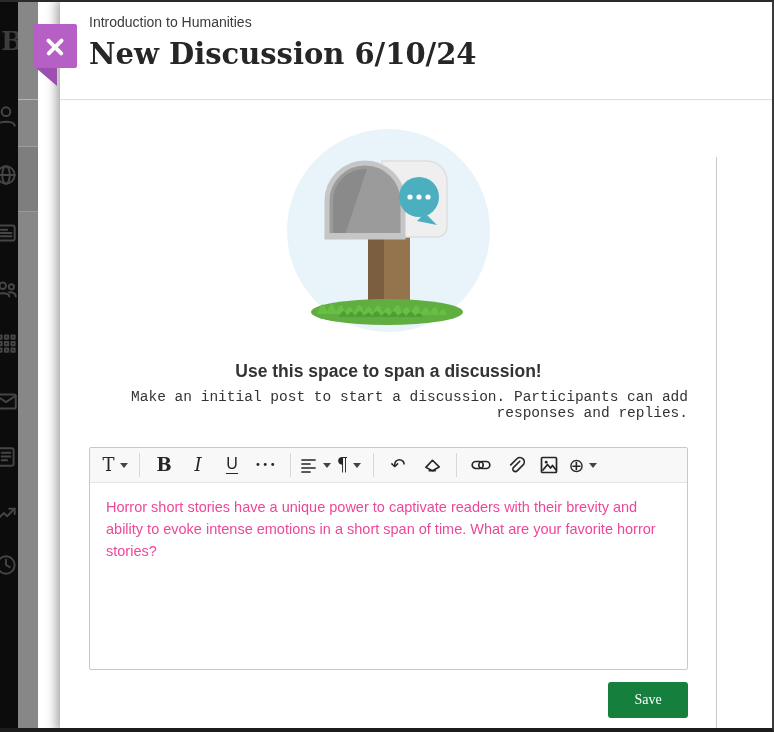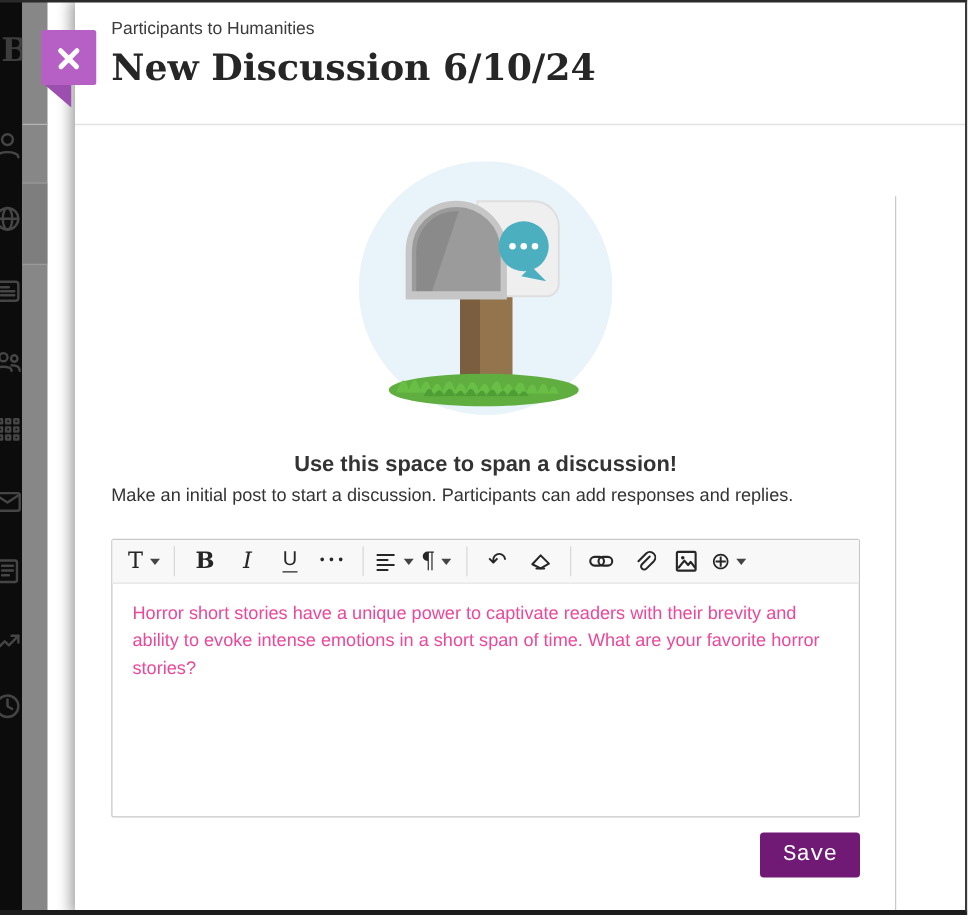--- a/index.html
+++ b/index.html
@@ -35,21 +35,21 @@
   .close-x::after  { transform:rotate(-45deg); }
   .close-tail { position:absolute; left:36px; top:68px; z-index:65; pointer-events:none; }
 
   .modal-body { position:relative; height:631px; }
   .scroll-divider { position:absolute; left:656px; top:28px; bottom:0; width:1px; background:#c9c9c9; }
   .content-col { position:relative; width:599px; margin-left:29px; }
 
   .illustration { display:block; margin:29px auto 0; }
 
   .empty-heading { margin-top:29px; text-align:center; font-size:17.5px; font-weight:bold; color:#333; }
-  .empty-sub { margin-top:7px; text-align:left; font-size:14.5px; color:#333; }
+  .empty-sub { margin-top:7px; text-align:right; font-size:14.5px; color:#333;font-family:Liberation Mono, monospace; }
 
   
   .editor { margin-top:26px; border:1px solid #c8c8c8; border-radius:2px; background:#fff; }
   .toolbar { display:flex; align-items:center; height:35px; background:#f8f8f8; border-bottom:1px solid #e4e4e4; padding:0 8px; }
   .tb-btn { display:flex; align-items:center; justify-content:center; height:28px; min-width:34px;
             background:none; border:none; cursor:pointer; color:#262626; }
   .tb-glyph { font-family:"DejaVu Serif", serif; font-size:18px; color:#262626; line-height:1; }
   .tb-glyph.bold { font-weight:bold; }
   .tb-glyph.italic { font-style:italic; }
   .tb-glyph.uline { font-family:"Liberation Sans", sans-serif; font-size:16px; border-bottom:1.5px solid #262626; padding-bottom:1px; }
@@ -57,22 +57,22 @@
   .tb-glyph.sans { font-family:"DejaVu Sans", sans-serif; font-size:18px; }
   .tb-glyph.plus { font-family:"DejaVu Sans", sans-serif; font-size:19px; }
   .caret { width:0; height:0; border-left:4px solid transparent; border-right:4px solid transparent;
            border-top:5px solid #444; margin-left:5px; }
   .tb-sep { width:1px; height:24px; background:#d8d8d8; margin:0 7px; }
   .tb-btn svg { stroke:#262626; fill:none; stroke-width:1.7; stroke-linecap:round; stroke-linejoin:round; }
   .editor-content { min-height:186px; padding:13px 16px 0; font-size:14.5px; line-height:22px; color:#ec4899;
                     outline:none; cursor:text; }
 
   .save-row { display:flex; justify-content:flex-end; margin-top:12px; }
-  .save-btn { width:80px; height:36px; background:#701a75; color:#fff; border:none; border-radius:3px;
-              font-size:18px; font-family:Liberation Mono, monospace; cursor:pointer; }
+  .save-btn { width:80px; height:36px; background:#15803d; color:#fff; border:none; border-radius:3px;
+              font-size:14px; font-family:Liberation Serif, serif; cursor:pointer; }
 </style>
 </head>
 <body>
 
 <div class="viewport">
 
   <div class="sidebar">
     <span class="sb-logo">B</span>
     <span class="sb-ic" style="top:103px">
       <svg viewBox="0 0 24 24">
@@ -133,21 +133,21 @@
 
   <button class="close-btn">
     <span class="close-x"></span>
   </button>
   <svg class="close-tail" width="22" height="19" viewBox="0 0 22 19">
     <polygon points="0,0 21,0 21,18" fill="#9c4fae"></polygon>
   </svg>
 
   <div class="modal">
     <div class="modal-header">
-      <div class="breadcrumb">Participants to Humanities</div>
+      <div class="breadcrumb">Introduction to Humanities</div>
       <h1 class="page-title">New Discussion 6/10/24</h1>
     </div>
 
     <div class="modal-body">
       <div class="scroll-divider"></div>
 
       <div class="content-col">
 
         <svg class="illustration" width="203" height="203" viewBox="0 0 203 203">
           <circle cx="101.5" cy="101.5" r="101.5" fill="#e9f3fa"></circle>

